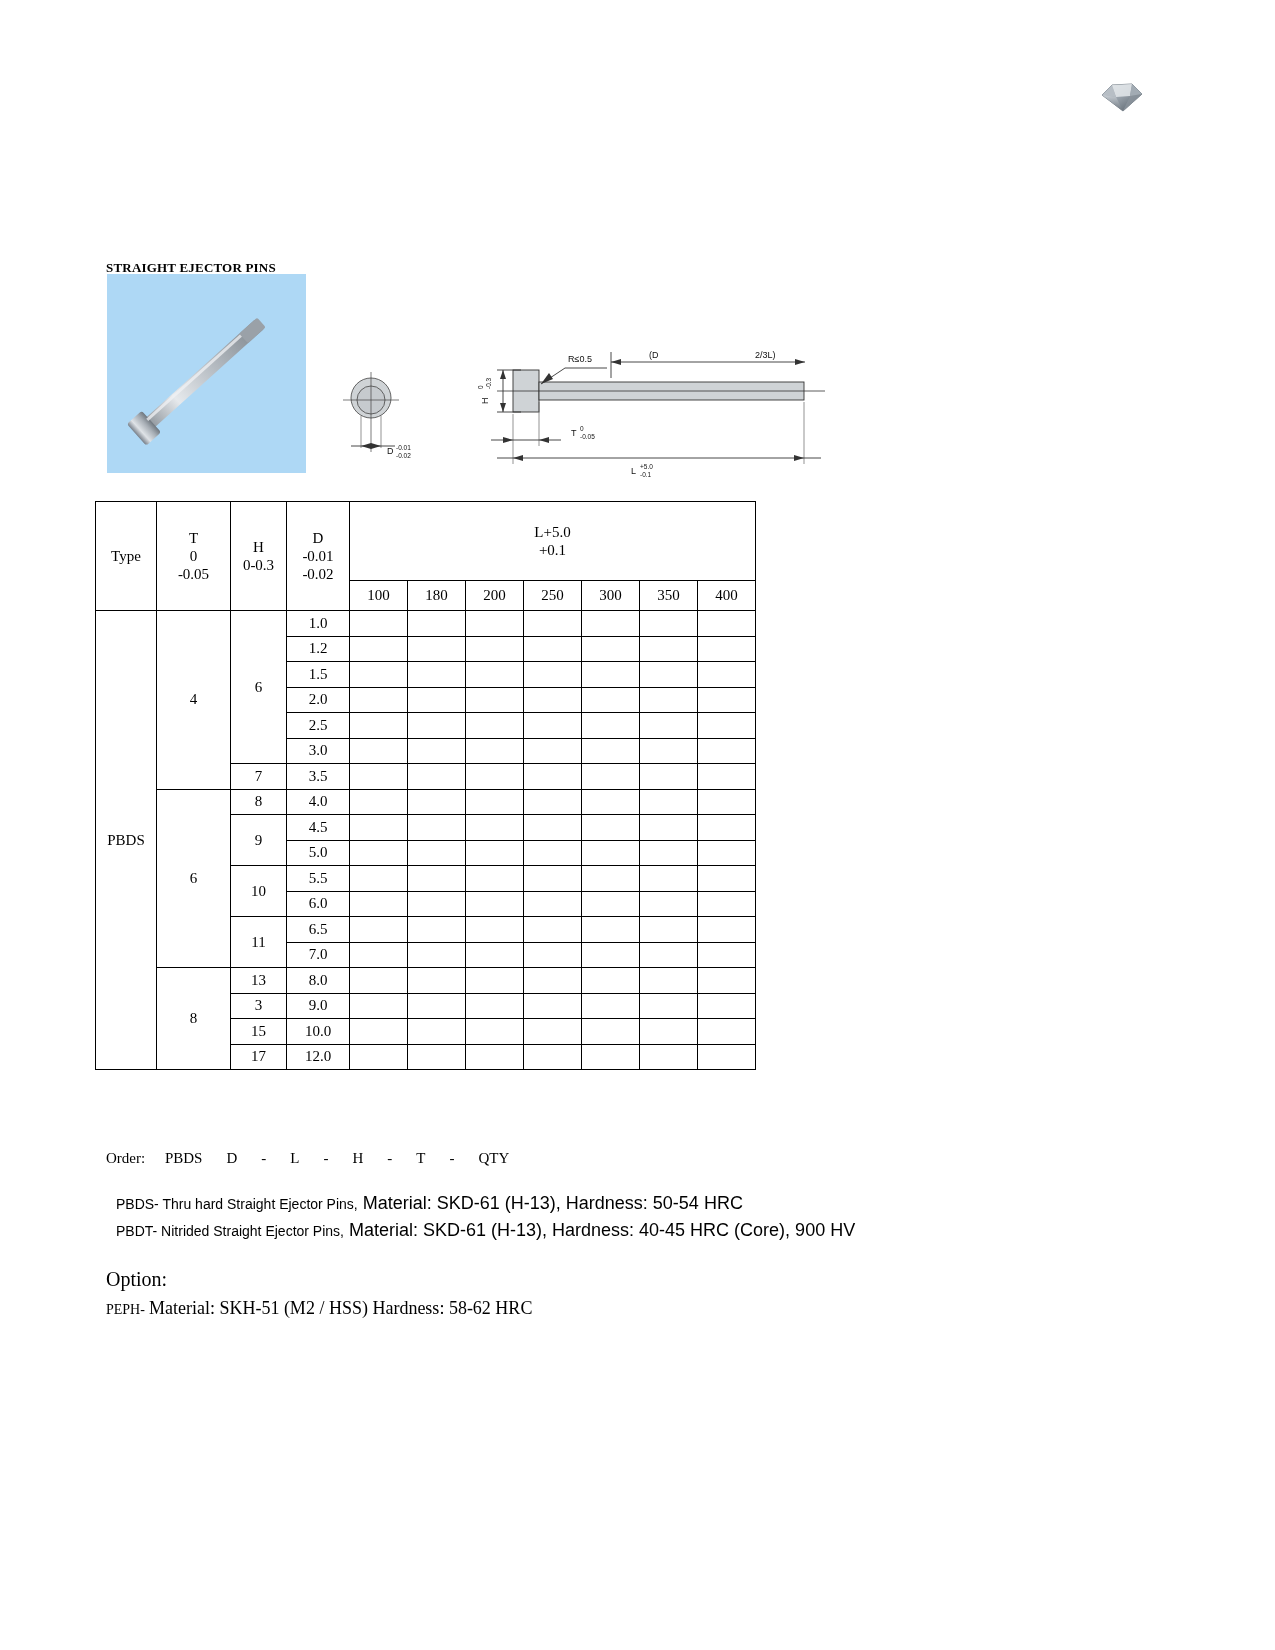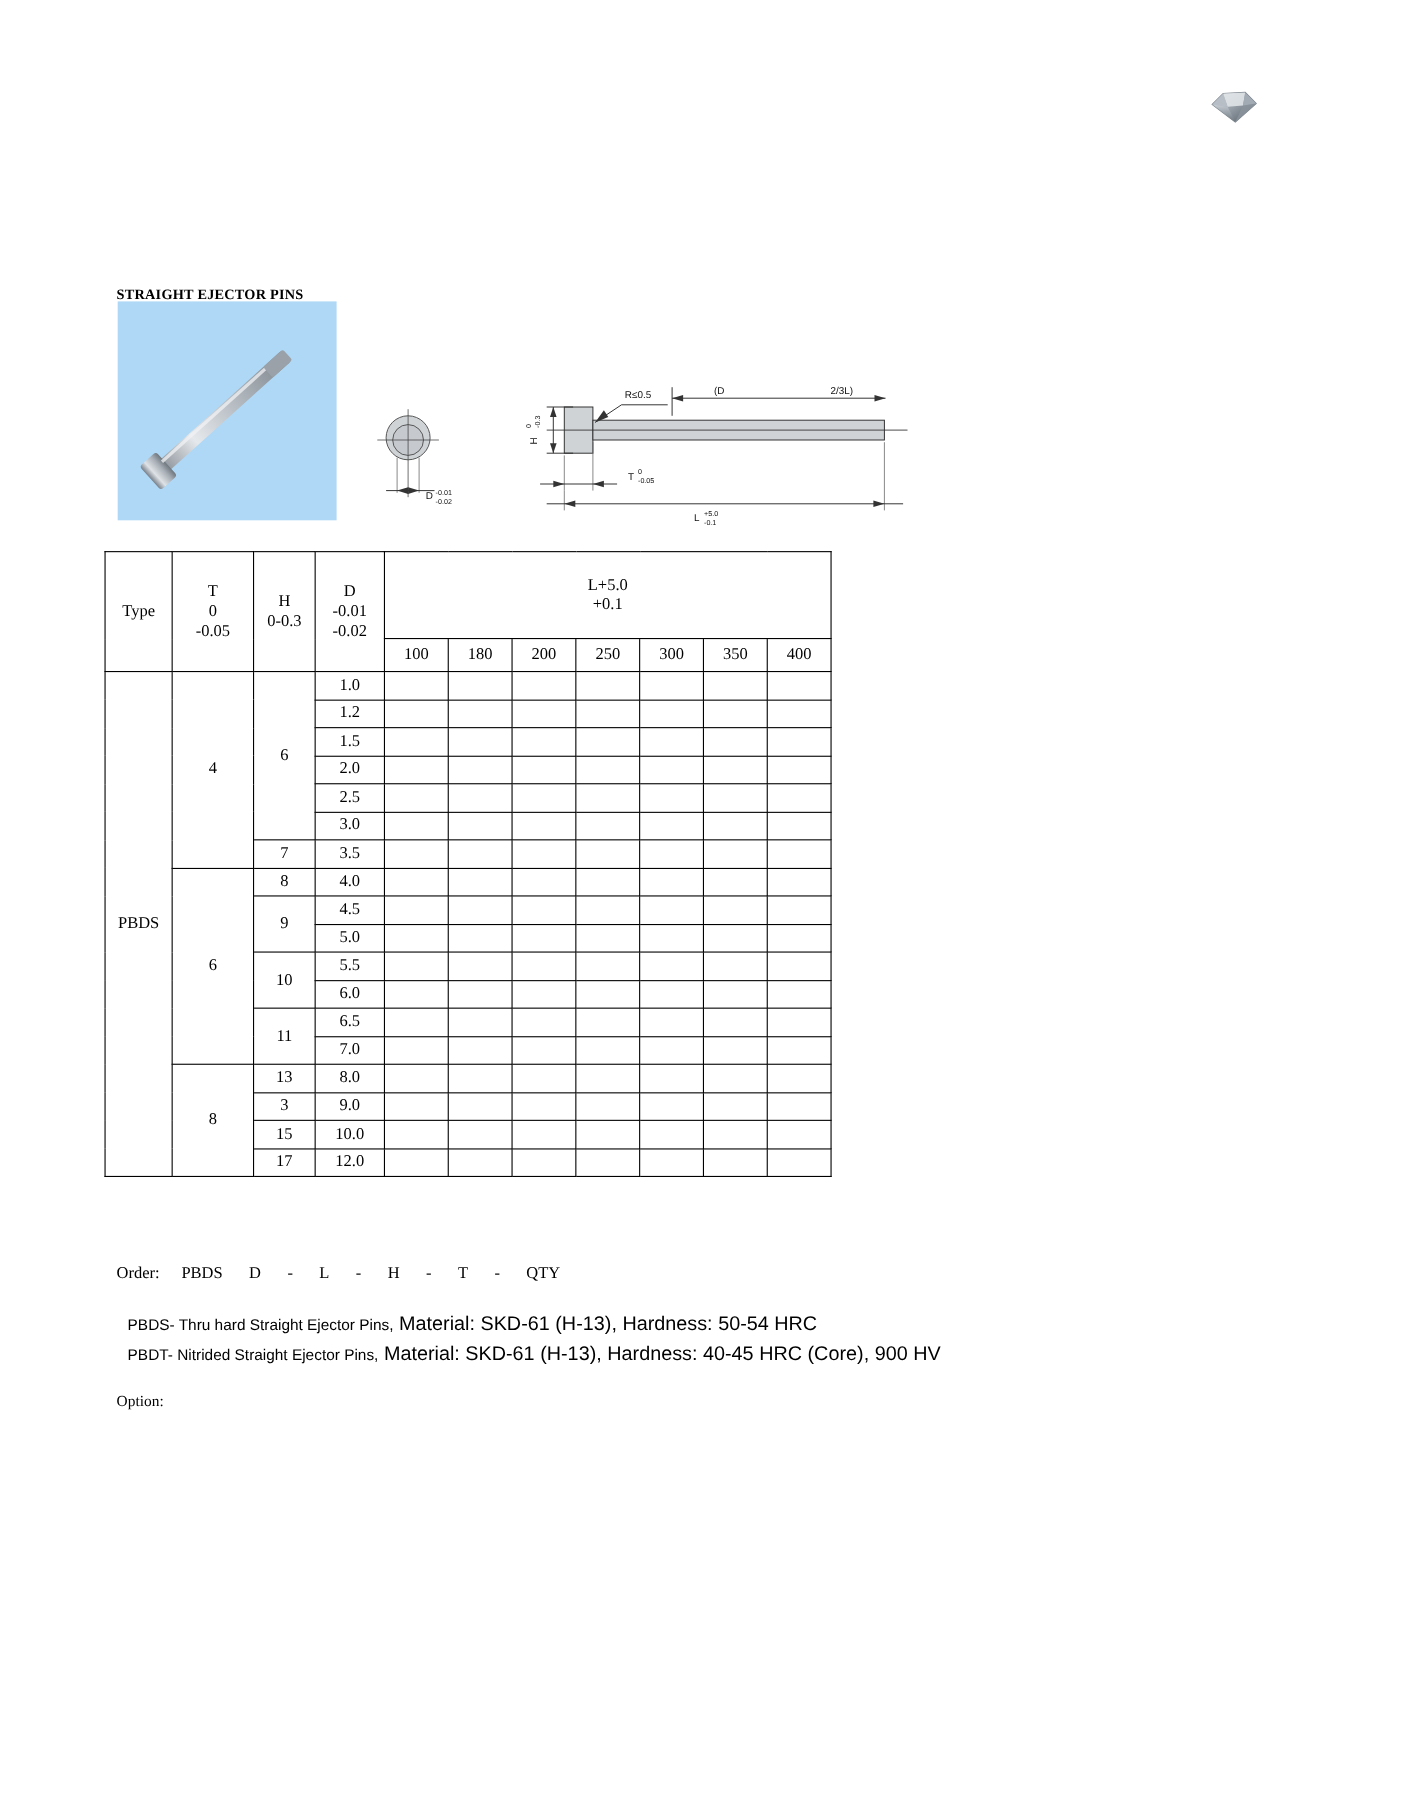--- a/index.html
+++ b/index.html
@@ -99,21 +99,21 @@
   }
   .matline{white-space:nowrap;}
   .m-small{font-size:14px;}
   .m-big{font-size:18px;}
 
   .optblock{
     position:absolute;left:106px;top:1264px;
     font-family:"Liberation Serif", serif;
     line-height:1.55;
   }
-  .opt-title{font-size:14px;}
+  .opt-title{font-size:20px;}
   .opt-line{white-space:nowrap;}
 
   
   .footer-url{
     position:absolute;left:812px;top:1508px;
     font-family:"DejaVu Sans", sans-serif;
     font-weight:bold;
     font-size:38px;
     color:#e8491f;
     letter-spacing:0px;
@@ -511,16 +511,20 @@
     <span class="lbl">Order:</span>
   <span class="tok">PBDS</span><span class="tok">D</span><span class="dash">-</span><span class="tok">L</span><span class="dash">-</span><span class="tok">H</span><span class="dash">-</span><span class="tok">T</span><span class="dash">-</span><span class="tok">QTY</span></div>
 
   <div class="matblock" id="material-block">
       <div class="matline"><span class="m-small">PBDS-</span><span class="m-small"> Thru hard Straight Ejector Pins,</span><span class="m-big"> Material: SKD-61 (H-13), Hardness: 50-54 HRC</span></div>
       <div class="matline"><span class="m-small">PBDT-</span><span class="m-small"> Nitrided Straight Ejector Pins,</span><span class="m-big"> Material: SKD-61 (H-13), Hardness: 40-45 HRC (Core), 900 HV</span></div>
     </div>
 
   <div class="optblock">
     <div class="opt-title">Option:</div>
+    <div class="opt-line">
+      <span class="m-small">PEPH-</span>
+      <span class="m-big">Material: SKH-51 (M2 / HSS) Hardness: 58-62 HRC</span>
+    </div>
   </div>
 
 
 </div>
 
 </body></html>

